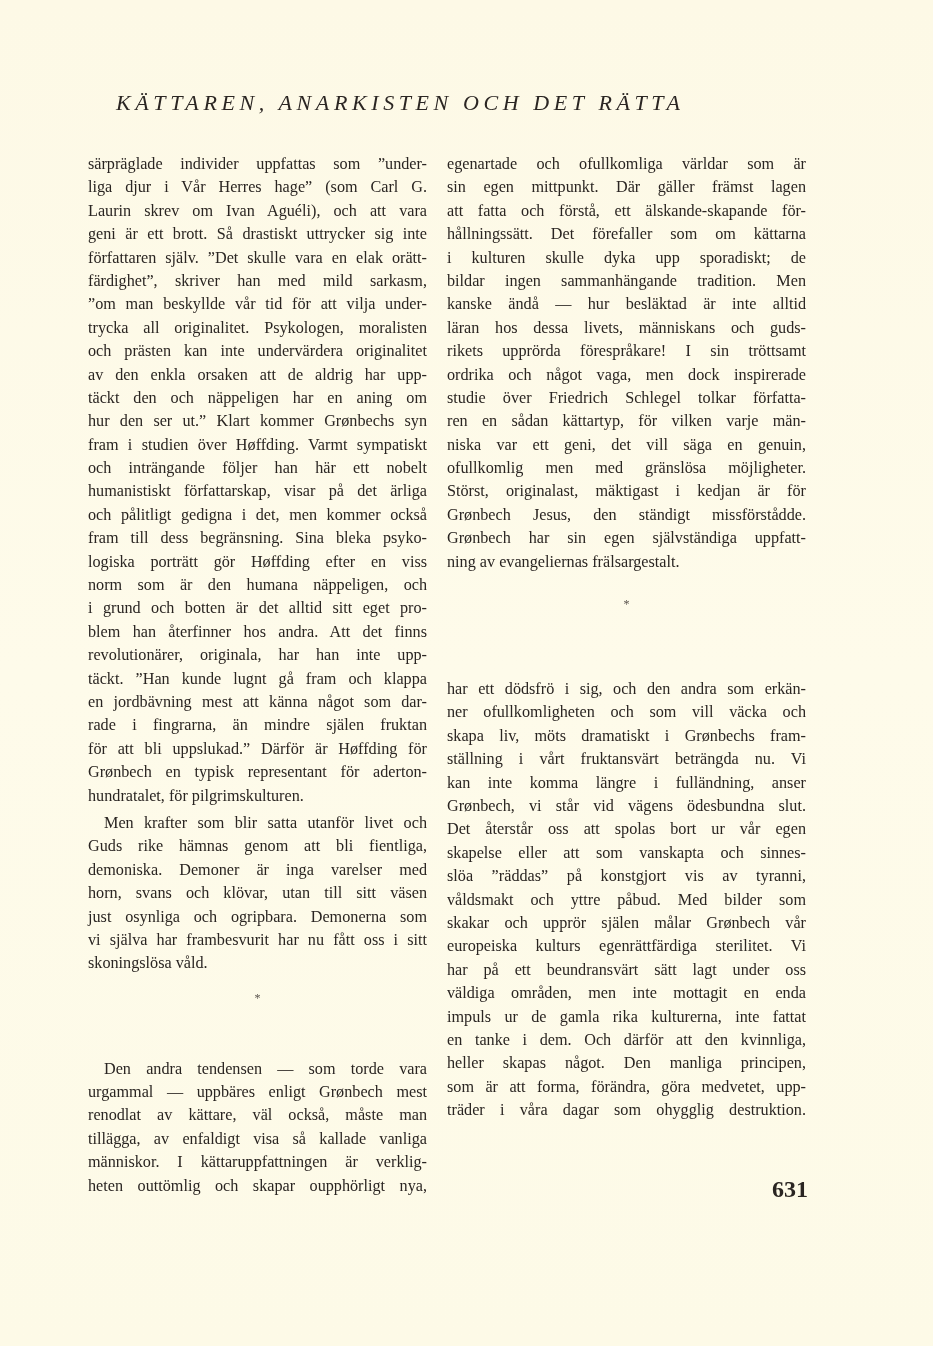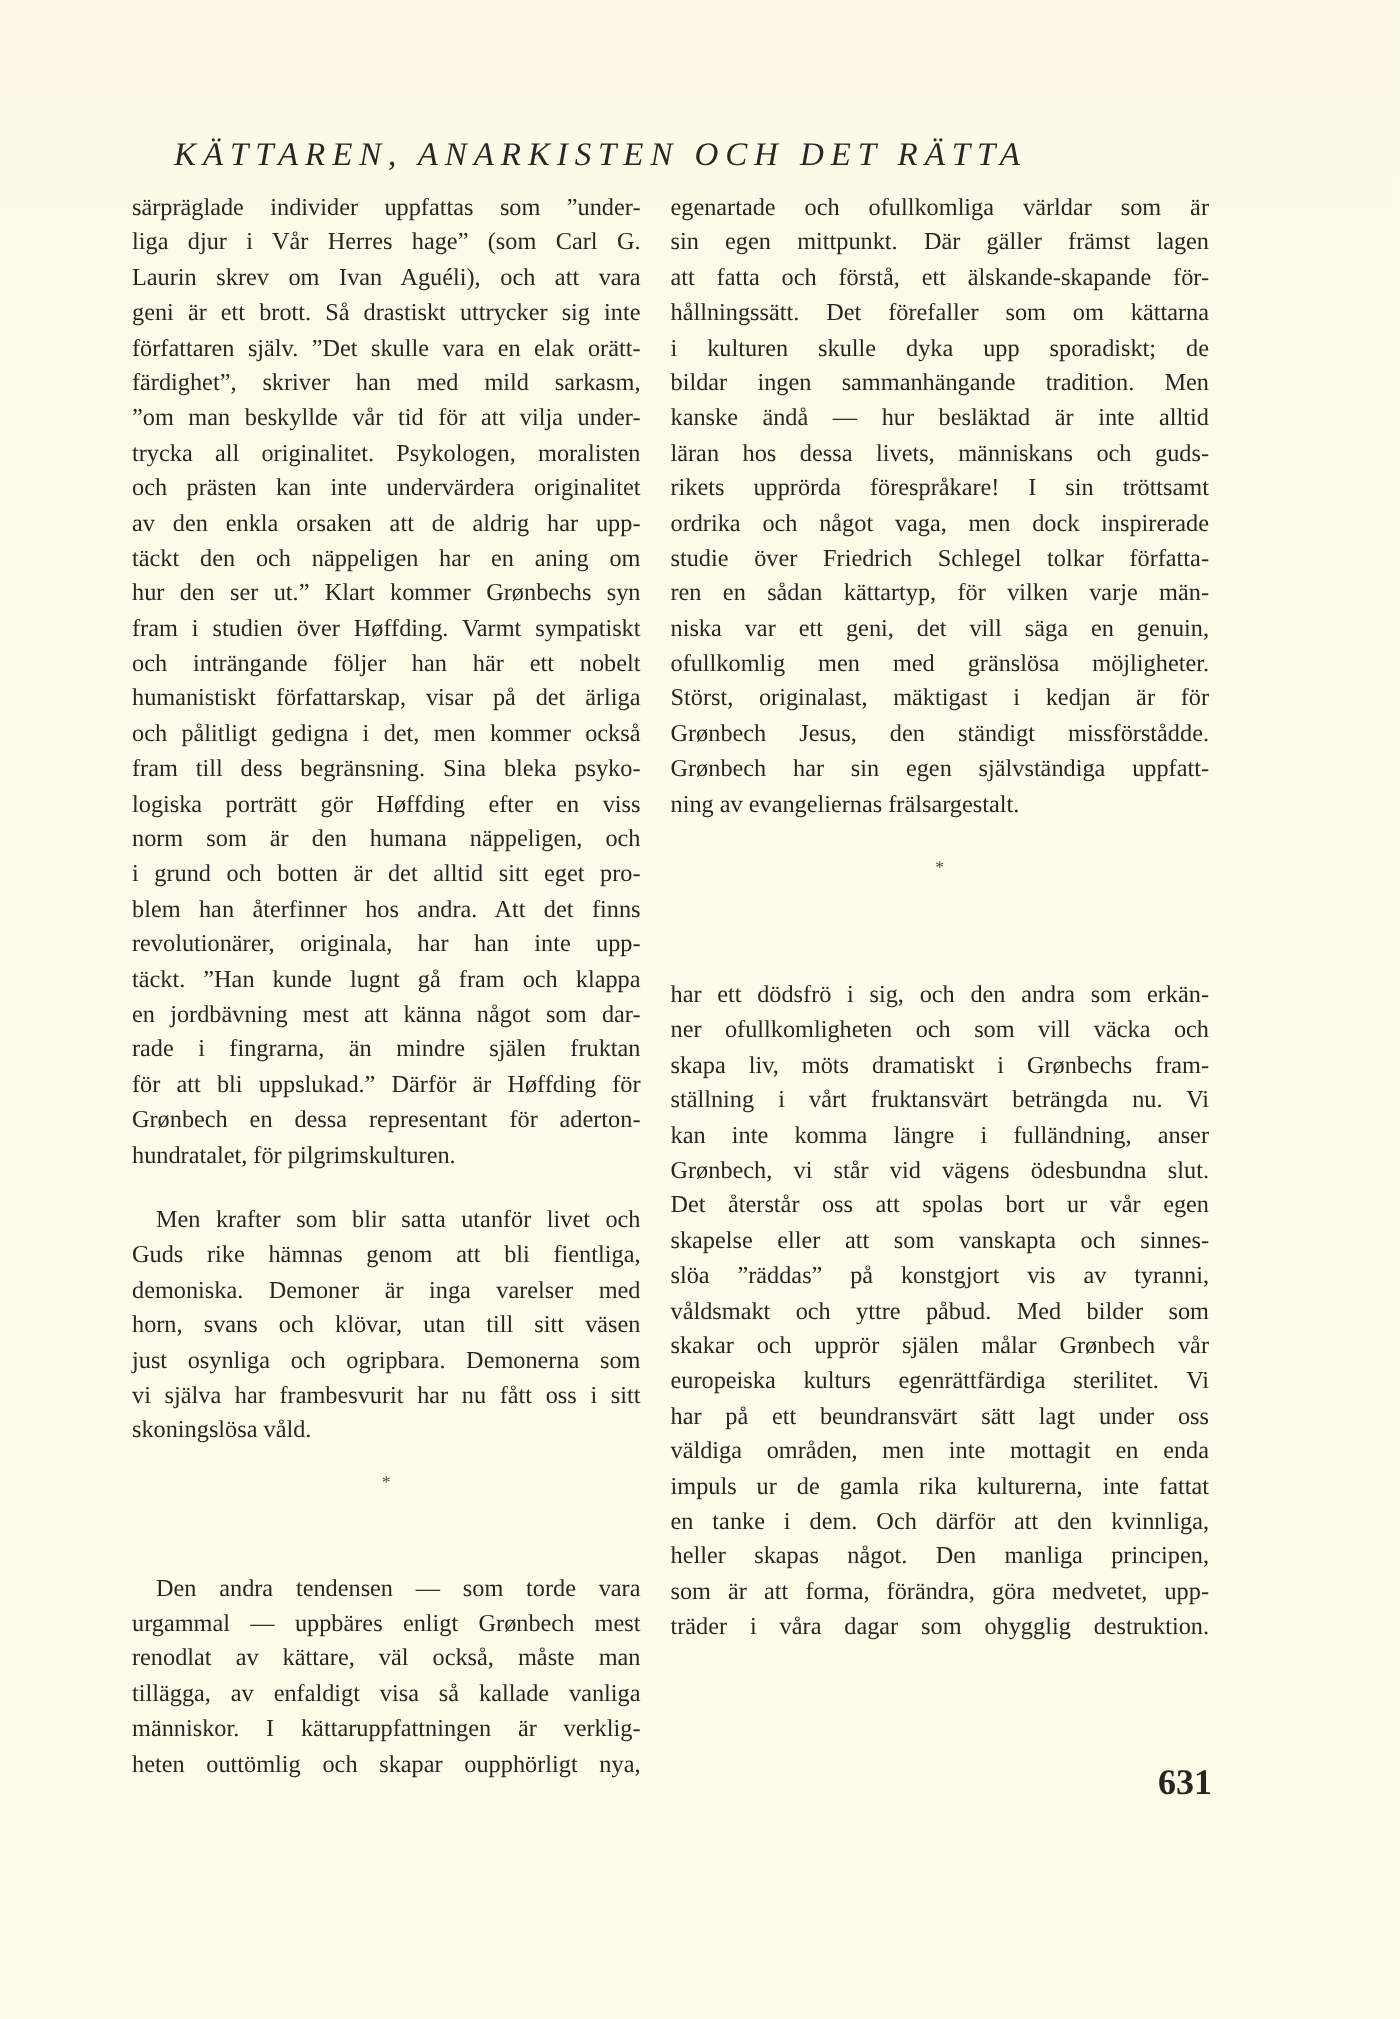--- a/index.html
+++ b/index.html
@@ -28,21 +28,21 @@
       top: 90px;
       width: 640px;
       font-style: italic;
       font-size: 22px;
       letter-spacing: 4.6px;
       white-space: nowrap;
       color: #2b2623;
     }
     .column {
       position: absolute;
-      top: 127px;
+      top: 153px;
       font-size: 16.2px;
       line-height: 23.4px;
       text-align: justify;
       hyphens: none;
     }
     .col-left {
       left: 88px;
       width: 339px;
     }
     .col-right {
@@ -111,24 +111,24 @@
       <span class="line">fram till dess begränsning. Sina bleka psyko-</span>
       <span class="line">logiska porträtt gör Høffding efter en viss</span>
       <span class="line">norm som är den humana näppeligen, och</span>
       <span class="line">i grund och botten är det alltid sitt eget pro-</span>
       <span class="line">blem han återfinner hos andra. Att det finns</span>
       <span class="line">revolutionärer, originala, har han inte upp-</span>
       <span class="line">täckt. ”Han kunde lugnt gå fram och klappa</span>
       <span class="line">en jordbävning mest att känna något som dar-</span>
       <span class="line">rade i fingrarna, än mindre själen fruktan</span>
       <span class="line">för att bli uppslukad.” Därför är Høffding för</span>
-      <span class="line">Grønbech en dessa representant för aderton-</span>
+      <span class="line">Grønbech en typisk representant för aderton-</span>
       <span class="line last">hundratalet, för pilgrimskulturen.</span>
     </div>
-    <div style="margin-top:20px;">
+    <div style="margin-top:4px;">
       <span class="line" style="padding-left: 16px;">Men krafter som blir satta utanför livet och</span>
       <span class="line">Guds rike hämnas genom att bli fientliga,</span>
       <span class="line">demoniska. Demoner är inga varelser med</span>
       <span class="line">horn, svans och klövar, utan till sitt väsen</span>
       <span class="line">just osynliga och ogripbara. Demonerna som</span>
       <span class="line">vi själva har frambesvurit har nu fått oss i sitt</span>
       <span class="line last">skoningslösa våld.</span>
     </div>
     <div class="separator sep-left">*</div>
     <div>

